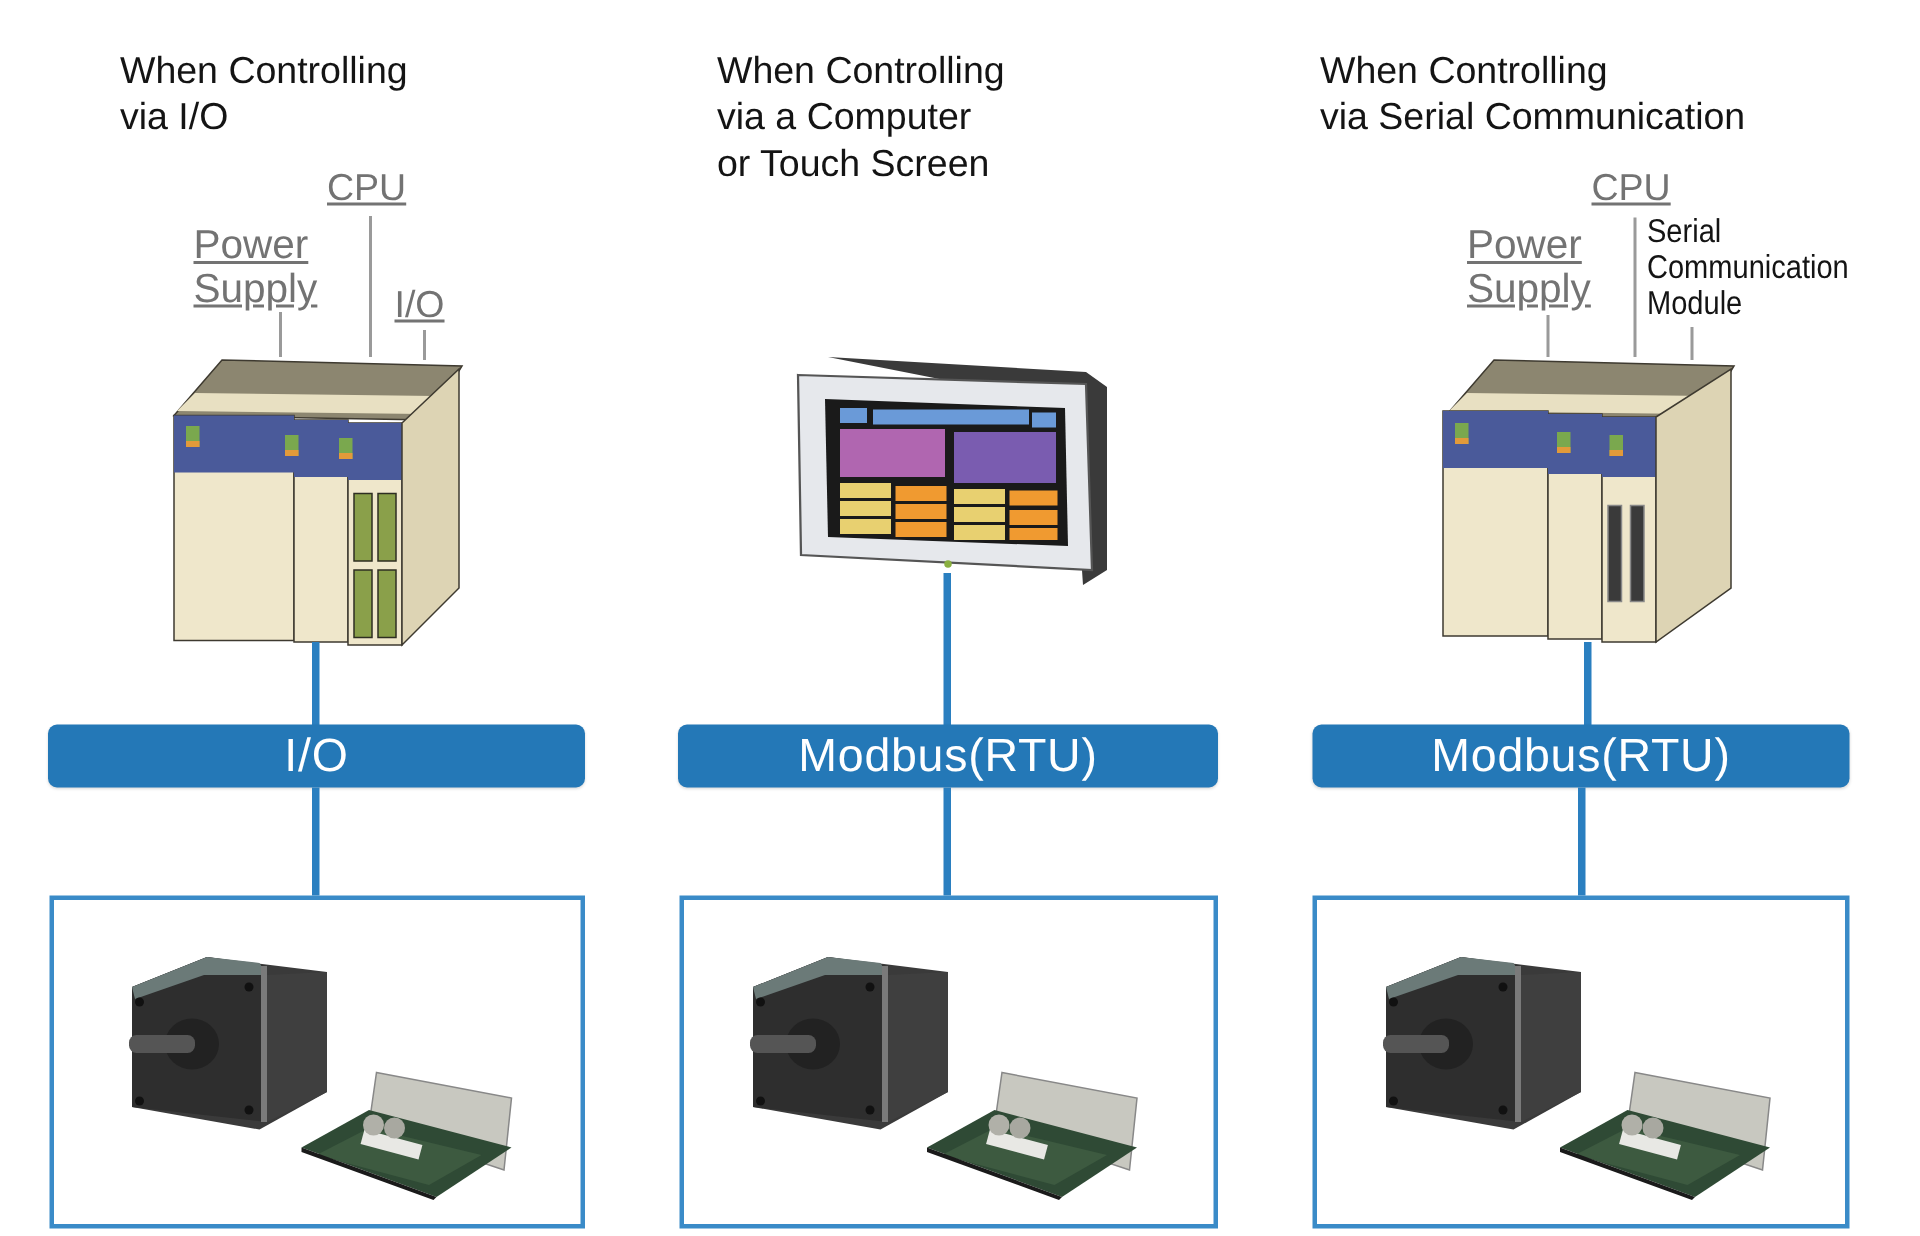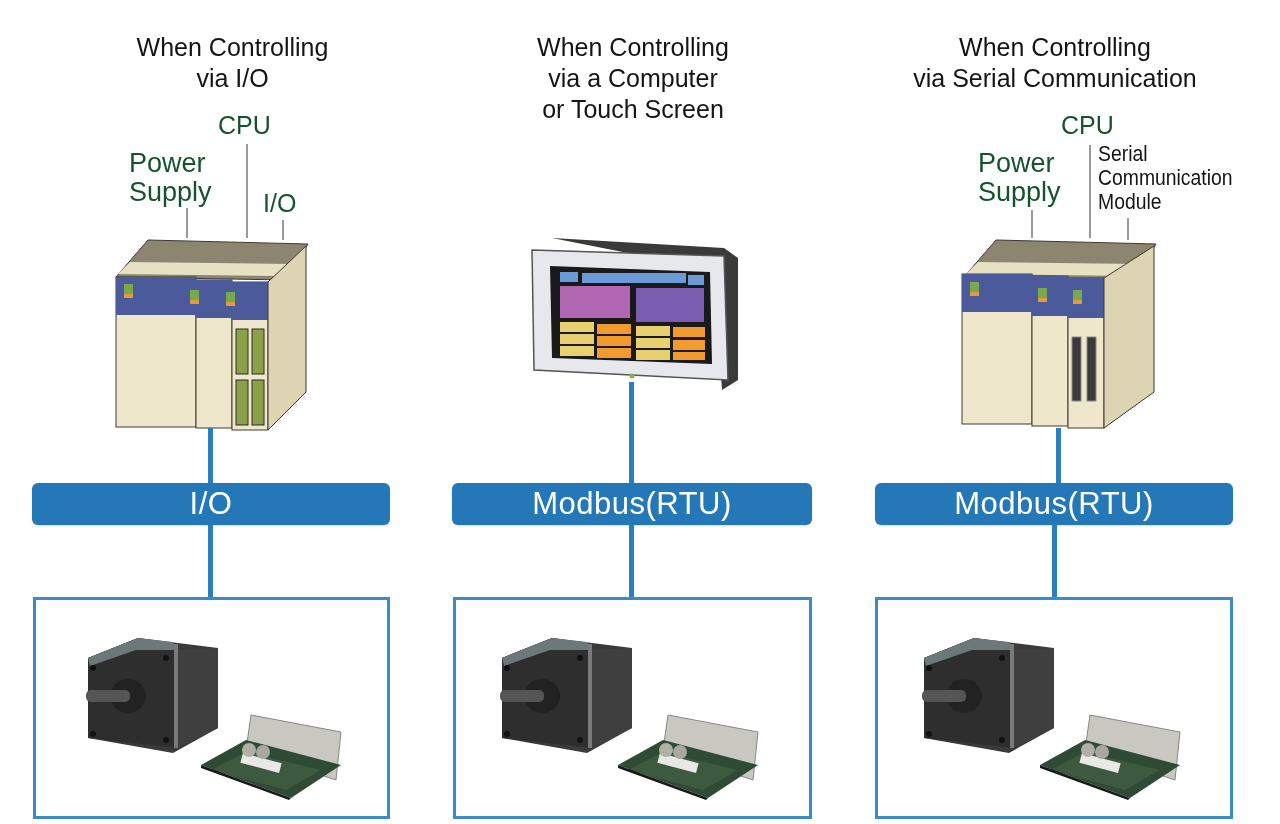--- a/index.html
+++ b/index.html
@@ -1,18 +1,18 @@
 <!DOCTYPE html>
 <html><head>
 <meta charset="utf-8">
 <style>
   html, body { margin: 0; padding: 0; background: #ffffff; }
   body { width: 1280px; height: 824px; position: relative; overflow: hidden; font-family: "Liberation Sans", "DejaVu Sans", sans-serif; color: #111; }
-  .title { position: absolute; text-align: center; font-size: 25px; line-height: 31px; color: #141414; white-space: pre-line; }
-  .label { position: absolute; font-size: 27px; line-height: 29px; color: #14532d; white-space: pre-line; }
+  .title { position: absolute; font-size: 25px; line-height: 31px; color: #141414; white-space: pre-line; }
+  .label { position: absolute; font-size: 27px; line-height: 29px; color: #737373; white-space: pre-line; text-decoration: underline; }
   .label-sm { position: absolute; font-size: 22px; line-height: 24px; color: #141414; white-space: pre-line; transform: scaleX(0.88); transform-origin: left top; }
   .leader { position: absolute; width: 2px; background: #9a9a9a; }
   .vline { position: absolute; width: 5px; background: #2a7fc0; }
   .bar { position: absolute; height: 42px; background: #2478b7; border-radius: 6px; color: #fff; font-size: 31px; line-height: 42px; text-align: center; letter-spacing: 0.5px; box-shadow: 0 1px 2px rgba(0,0,0,0.15); }
   .box { position: absolute; border: 3px solid #3a8bc8; background: #fff; box-sizing: border-box; }
   svg { position: absolute; overflow: visible; }
 </style>
 </head>
 <body>
 

